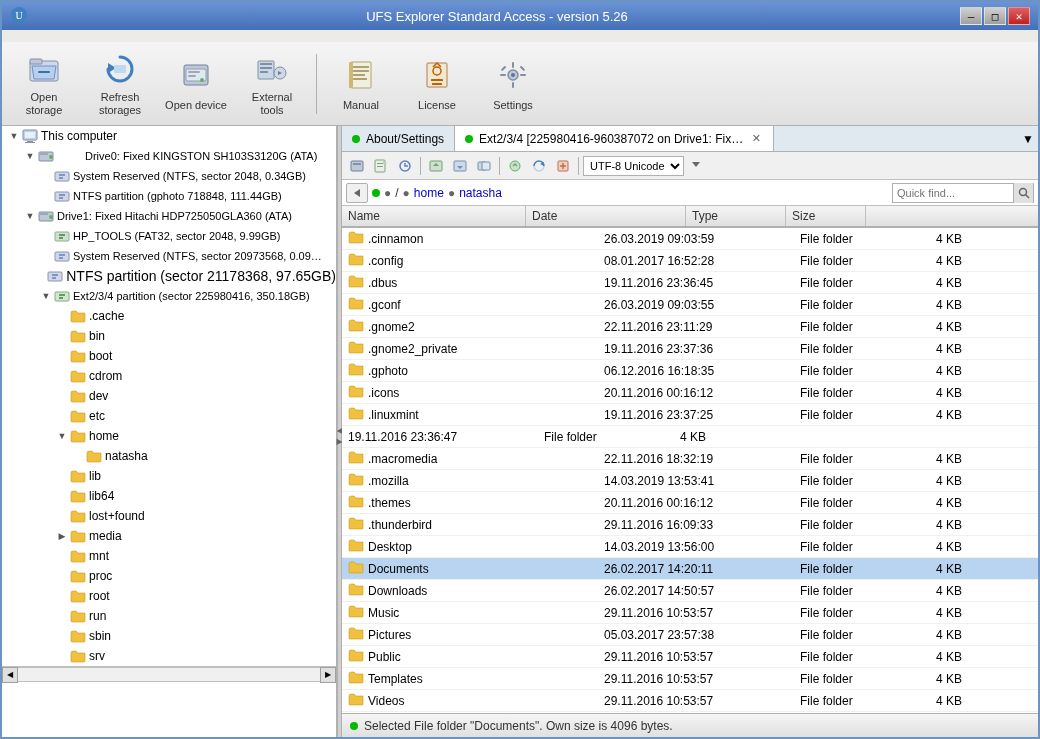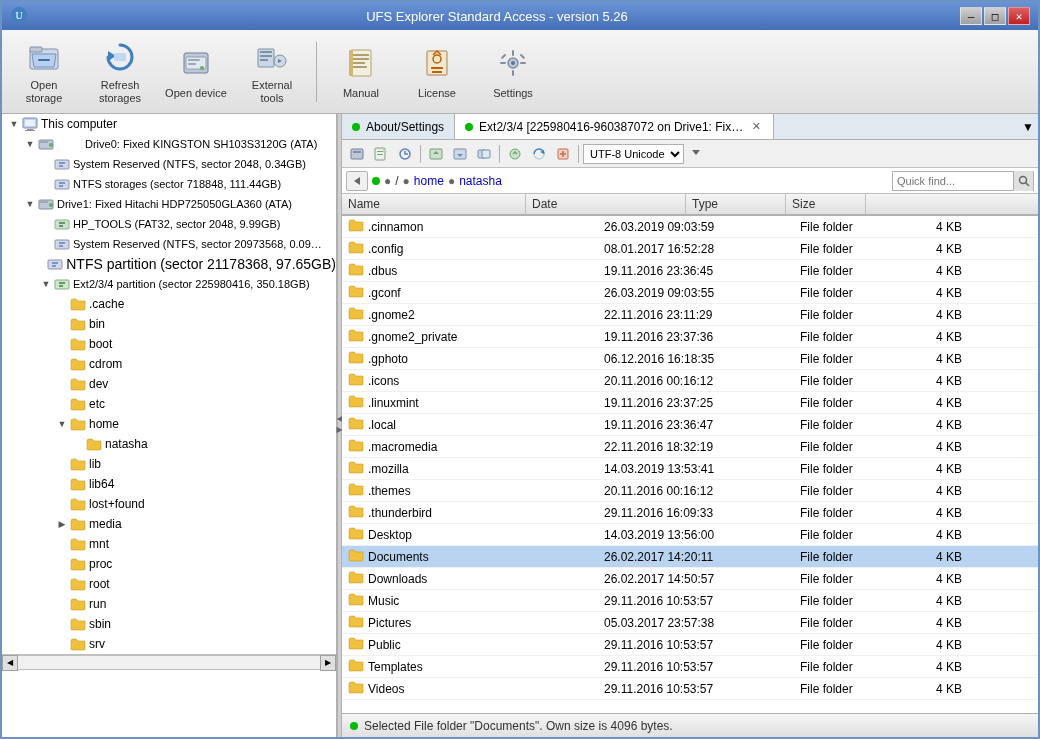--- a/index.html
+++ b/index.html
@@ -6,21 +6,21 @@
     body { font-family: 'Segoe UI', Tahoma, sans-serif; font-size: 12px; background: #d4d0c8; width: 1040px; height: 739px; overflow: hidden; }
 
     .window { width: 1040px; height: 739px; background: #ecebe8; border: 2px solid #6b93c4; display: flex; flex-direction: column; }
 
     .title-bar { background: linear-gradient(to bottom, #6b93d6, #4470b8); height: 28px; display: flex; align-items: center; justify-content: space-between; padding: 0 8px; color: white; font-size: 13px; font-weight: normal; }
     .title-bar-text { flex: 1; text-align: center; }
     .window-controls { display: flex; gap: 2px; }
     .win-btn { width: 22px; height: 18px; border: 1px solid rgba(255,255,255,0.5); background: linear-gradient(to bottom, #d0d0d0, #a0a0a0); color: #000; font-size: 11px; display: flex; align-items: center; justify-content: center; cursor: pointer; font-family: monospace; }
     .win-btn.close { background: linear-gradient(to bottom, #e06060, #c02020); color: white; }
 
-    .toolbar { background: linear-gradient(to bottom, #f5f5f5, #e0e0e0); border-bottom: 1px solid #b0b0b0; display: flex; align-items: center; padding: 4px 6px; gap: 4px; height: 84px; }
+    .toolbar { background: linear-gradient(to bottom, #f5f5f5, #e0e0e0); border-bottom: 1px solid #b0b0b0; display: flex; align-items: center; padding: 4px 6px; gap: 4px; height: 84px; margin-top: 12px; }
     .toolbar-btn { display: flex; flex-direction: column; align-items: center; justify-content: center; width: 72px; height: 72px; background: transparent; border: 1px solid transparent; cursor: pointer; border-radius: 2px; gap: 4px; padding: 4px; }
     .toolbar-icon { width: 40px; height: 40px; display: flex; align-items: center; justify-content: center; }
     .toolbar-label { font-size: 11px; color: #333; text-align: center; line-height: 1.1; }
     .toolbar-sep { width: 1px; height: 60px; background: #b0b0b0; margin: 0 4px; }
 
     .tree-file-container { display: flex; flex: 1; overflow: hidden; }
 
     
     .tree-panel { width: 335px; min-width: 335px; background: white; border-right: 1px solid #b0b0b0; overflow-y: auto; overflow-x: auto; }
     .tree-item { display: flex; align-items: center; padding: 1px 0; cursor: pointer; white-space: nowrap; height: 20px; }
@@ -254,21 +254,21 @@
       <div class="tree-item">
         <div class="tree-indent" style="width:36px;"></div>
         <div class="tree-toggle" style="width:16px;"></div>
         <div class="tree-icon">
           <svg width="16" height="16" viewBox="0 0 16 16">
             <rect x="1" y="4" width="14" height="9" rx="1" fill="#d0d8e8" stroke="#9090b0" stroke-width="1"></rect>
             <path d="M5 7 L11 7" stroke="#6080c0" stroke-width="1.5"></path>
             <path d="M5 10 L9 10" stroke="#6080c0" stroke-width="1.5"></path>
           </svg>
         </div>
-        <div class="tree-label" style="font-size:11px;">NTFS storages (sector 718848, 111.44GB)</div>
+        <div class="tree-label" style="font-size:11px;">NTFS partition (gphoto 718848, 111.44GB)</div>
       </div>
 
       <div class="tree-item">
         <div class="tree-indent" style="width:20px;"></div>
         <div class="tree-toggle">▼</div>
         <div class="tree-icon">
           <svg width="16" height="16" viewBox="0 0 16 16">
             <rect x="1" y="4" width="14" height="9" rx="1" fill="#c0c8d8" stroke="#8090a0" stroke-width="1"></rect>
             <rect x="2" y="5" width="8" height="2" rx="0.5" fill="#a0a8b8"></rect>
             <circle cx="13" cy="9" r="2" fill="#60b060"></circle>
@@ -752,26 +752,20 @@
       <span><svg width="16" height="14" viewBox="0 0 16 14">
     <path d="M1 4 Q1 2 3 2 L6 2 L8 4 L15 4 Q15 4 15 5 L15 12 Q15 13 14 13 L2 13 Q1 13 1 12 Z" fill="#f0c040" stroke="#c09000" stroke-width="0.5"></path>
   </svg></span>
       <span>.linuxmint</span>
     </div>
     <div class="file-cell file-date-cell">19.11.2016 23:37:25</div>
     <div class="file-cell file-type-cell">File folder</div>
     <div class="file-cell file-size-cell">4 KB</div>
   </div>
             <div class="file-row">
-    <div class="file-cell file-name-cell">
-      <span><svg width="16" height="14" viewBox="0 0 16 14">
-    <path d="M1 4 Q1 2 3 2 L6 2 L8 4 L15 4 Q15 4 15 5 L15 12 Q15 13 14 13 L2 13 Q1 13 1 12 Z" fill="#f0c040" stroke="#c09000" stroke-width="0.5"></path>
-  </svg></span>
-      <span>.local</span>
-    </div>
     <div class="file-cell file-date-cell">19.11.2016 23:36:47</div>
     <div class="file-cell file-type-cell">File folder</div>
     <div class="file-cell file-size-cell">4 KB</div>
   </div>
             <div class="file-row">
     <div class="file-cell file-name-cell">
       <span><svg width="16" height="14" viewBox="0 0 16 14">
     <path d="M1 4 Q1 2 3 2 L6 2 L8 4 L15 4 Q15 4 15 5 L15 12 Q15 13 14 13 L2 13 Q1 13 1 12 Z" fill="#f0c040" stroke="#c09000" stroke-width="0.5"></path>
   </svg></span>
       <span>.macromedia</span>

